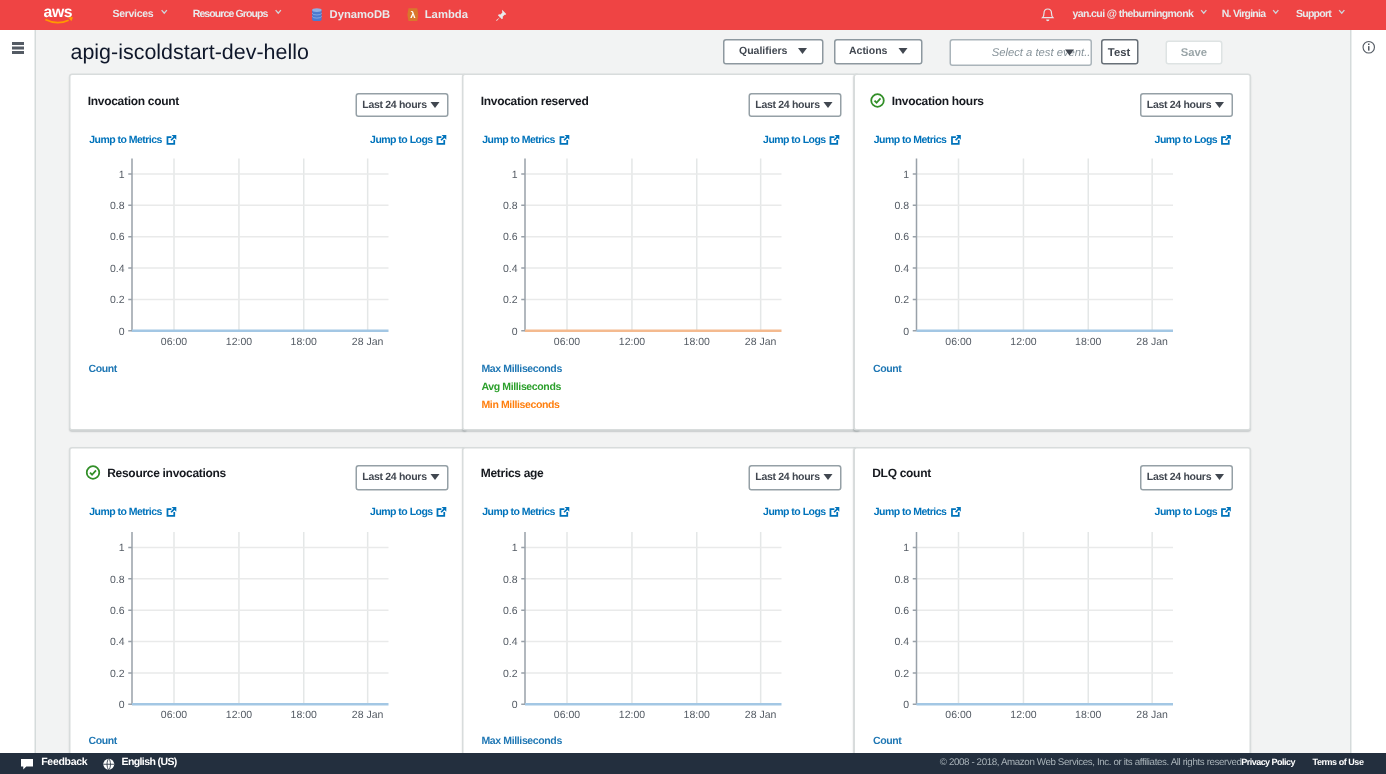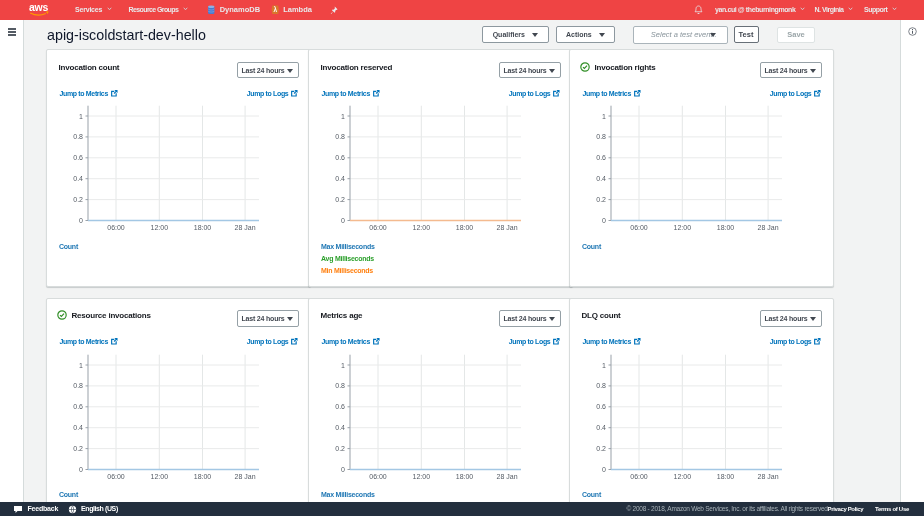--- a/index.html
+++ b/index.html
@@ -27,21 +27,21 @@
 <div class="hamb" style="top:31px"></div>
 <div class="hamb" style="top:34px"></div>
 <div class="title">apig-iscoldstart-dev-hello</div>
 <svg width="9" height="9" viewBox="0 0 18 18" style="position:absolute;left:908px;top:27px">
     <circle cx="9" cy="9" r="7.6" fill="none" stroke="#545b64" stroke-width="1.5"></circle>
     <rect x="8" y="7.5" width="2" height="6" fill="#545b64"></rect>
     <rect x="8" y="4" width="2" height="2" fill="#545b64"></rect>
   </svg>
 <div class="btn" style="left:481.5px;top:26px;width:67.5px;height:16.5px;line-height:15px">Qualifiers&nbsp; <span class="tri"></span></div>
 <div class="btn" style="left:555.5px;top:26px;width:59.5px;height:16.5px;line-height:15px">Actions&nbsp; <span class="tri"></span></div>
-<div class="btn" style="left:632.5px;top:26px;width:95.5px;height:17.5px;border-color:#aab4ba;text-align:center;line-height:16px;font-weight:normal"><span style="font-style:italic;color:#87939a;padding-left:7px;font-size:7.5px;letter-spacing:0">Select a test event..</span><span class="tri" style="position:absolute;right:11px;top:6px"></span></div>
+<div class="btn" style="left:632.5px;top:26px;width:95.5px;height:17.5px;border-color:#aab4ba;text-align:right;line-height:16px;font-weight:normal"><span style="font-style:italic;color:#87939a;padding-left:7px;font-size:7.5px;letter-spacing:0">Select a test event..</span><span class="tri" style="position:absolute;right:11px;top:6px"></span></div>
 <div class="btn" style="left:733.5px;top:26px;width:25px;height:16.5px;line-height:15px;border-color:#687078;font-size:7.5px">Test</div>
 <div class="btn" style="left:777px;top:26.5px;width:38px;height:16px;line-height:14.5px;border-color:#dee3e3;color:#9aa5a8;font-size:7.5px">Save</div>
 <div class="card" style="left:45.5px;top:49px">
     <div class="ctitle" style="left:12px">Invocation count</div>
     <div class="drop">Last 24 hours<span class="tri"></span></div>
     <div class="jlink" style="left:13px;top:38.5px">Jump to Metrics <svg width="8.5" height="8.5" viewBox="0 0 16 16" style="vertical-align:-2px">
         <path d="M2 3.5 h6 v2.2 H4.2 v6.3 h6.3 V8 h2.2 v6.2 H2 Z" fill="#0073bb"></path>
         <path d="M8.3 1.8 h5.9 v5.9 l-2.2-2.2 -3.7 3.7 -1.5-1.5 3.7-3.7 Z" fill="#0073bb"></path>
       </svg></div>
     <div class="jlink" style="right:11px;top:38.5px">Jump to Logs <svg width="8.5" height="8.5" viewBox="0 0 16 16" style="vertical-align:-2px">
@@ -121,21 +121,21 @@
     </svg>
     <div class="leg" style="top:192.5px;color:#1f77b4">Max Milliseconds</div>
     <div class="leg" style="top:204.7px;color:#2ca02c">Avg Milliseconds</div>
     <div class="leg" style="top:216.89999999999998px;color:#ff7f0e">Min Milliseconds</div>
   </div>
 <div class="card" style="left:568.5px;top:49px">
     <svg style="position:absolute;left:10px;top:11.5px" width="10" height="10" viewBox="0 0 16 16">
       <circle cx="8" cy="8" r="6.7" fill="none" stroke="#328f28" stroke-width="1.9"></circle>
       <path d="M4.8 8.2 l2.2 2.2 4.2-4.6" fill="none" stroke="#328f28" stroke-width="1.9"></path>
     </svg>
-    <div class="ctitle" style="left:25px">Invocation rights</div>
+    <div class="ctitle" style="left:25px">Invocation hours</div>
     <div class="drop">Last 24 hours<span class="tri"></span></div>
     <div class="jlink" style="left:13px;top:38.5px">Jump to Metrics <svg width="8.5" height="8.5" viewBox="0 0 16 16" style="vertical-align:-2px">
         <path d="M2 3.5 h6 v2.2 H4.2 v6.3 h6.3 V8 h2.2 v6.2 H2 Z" fill="#0073bb"></path>
         <path d="M8.3 1.8 h5.9 v5.9 l-2.2-2.2 -3.7 3.7 -1.5-1.5 3.7-3.7 Z" fill="#0073bb"></path>
       </svg></div>
     <div class="jlink" style="right:11px;top:38.5px">Jump to Logs <svg width="8.5" height="8.5" viewBox="0 0 16 16" style="vertical-align:-2px">
         <path d="M2 3.5 h6 v2.2 H4.2 v6.3 h6.3 V8 h2.2 v6.2 H2 Z" fill="#0073bb"></path>
         <path d="M8.3 1.8 h5.9 v5.9 l-2.2-2.2 -3.7 3.7 -1.5-1.5 3.7-3.7 Z" fill="#0073bb"></path>
       </svg></div>
     <svg class="chart" width="249" height="138" viewBox="0 0 249 138">

